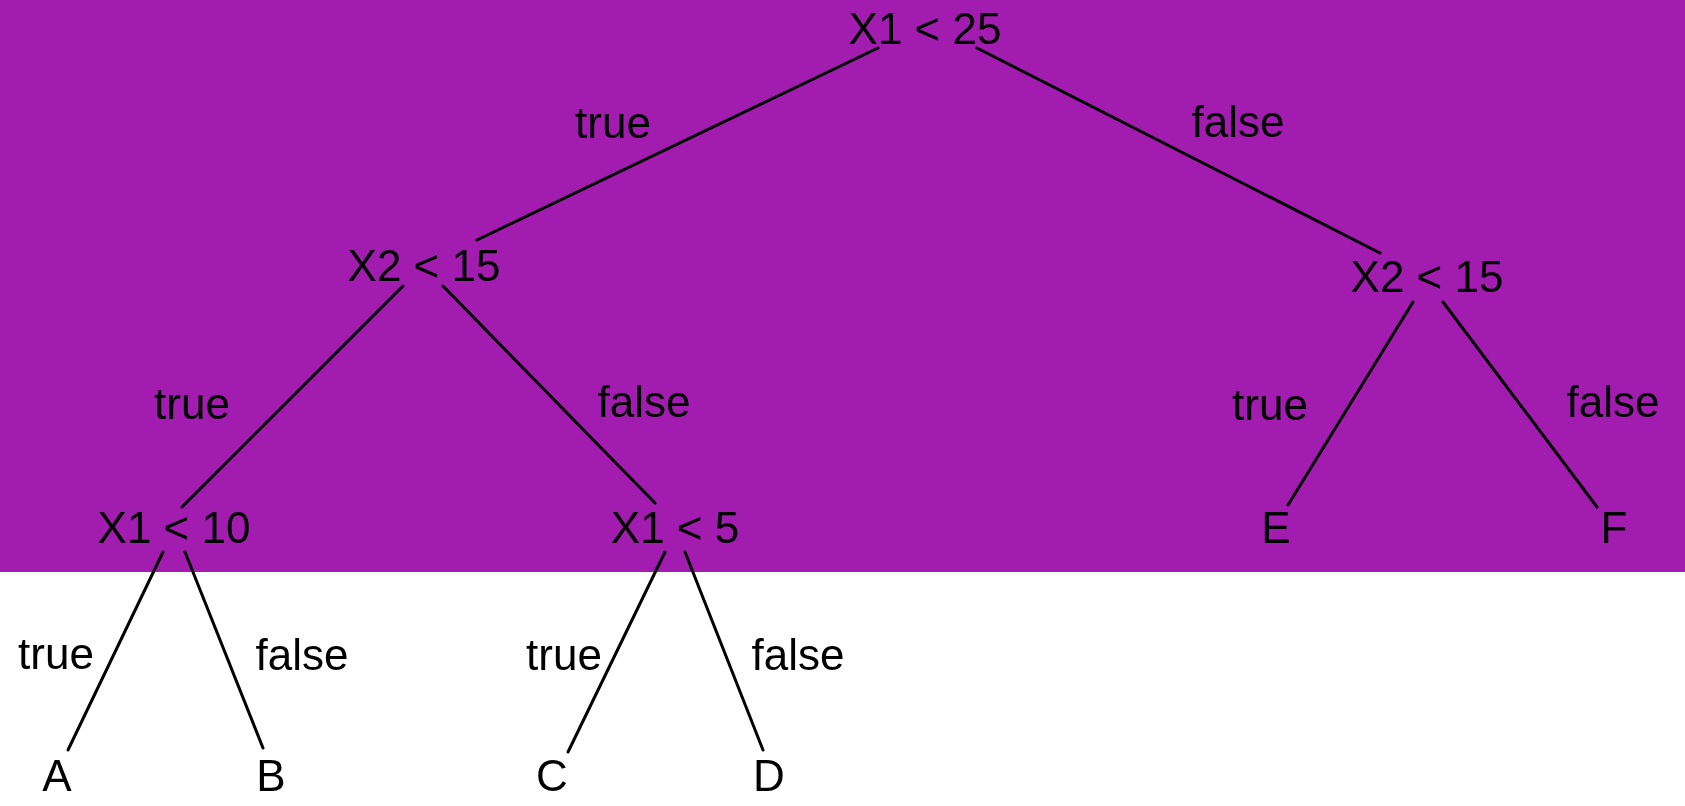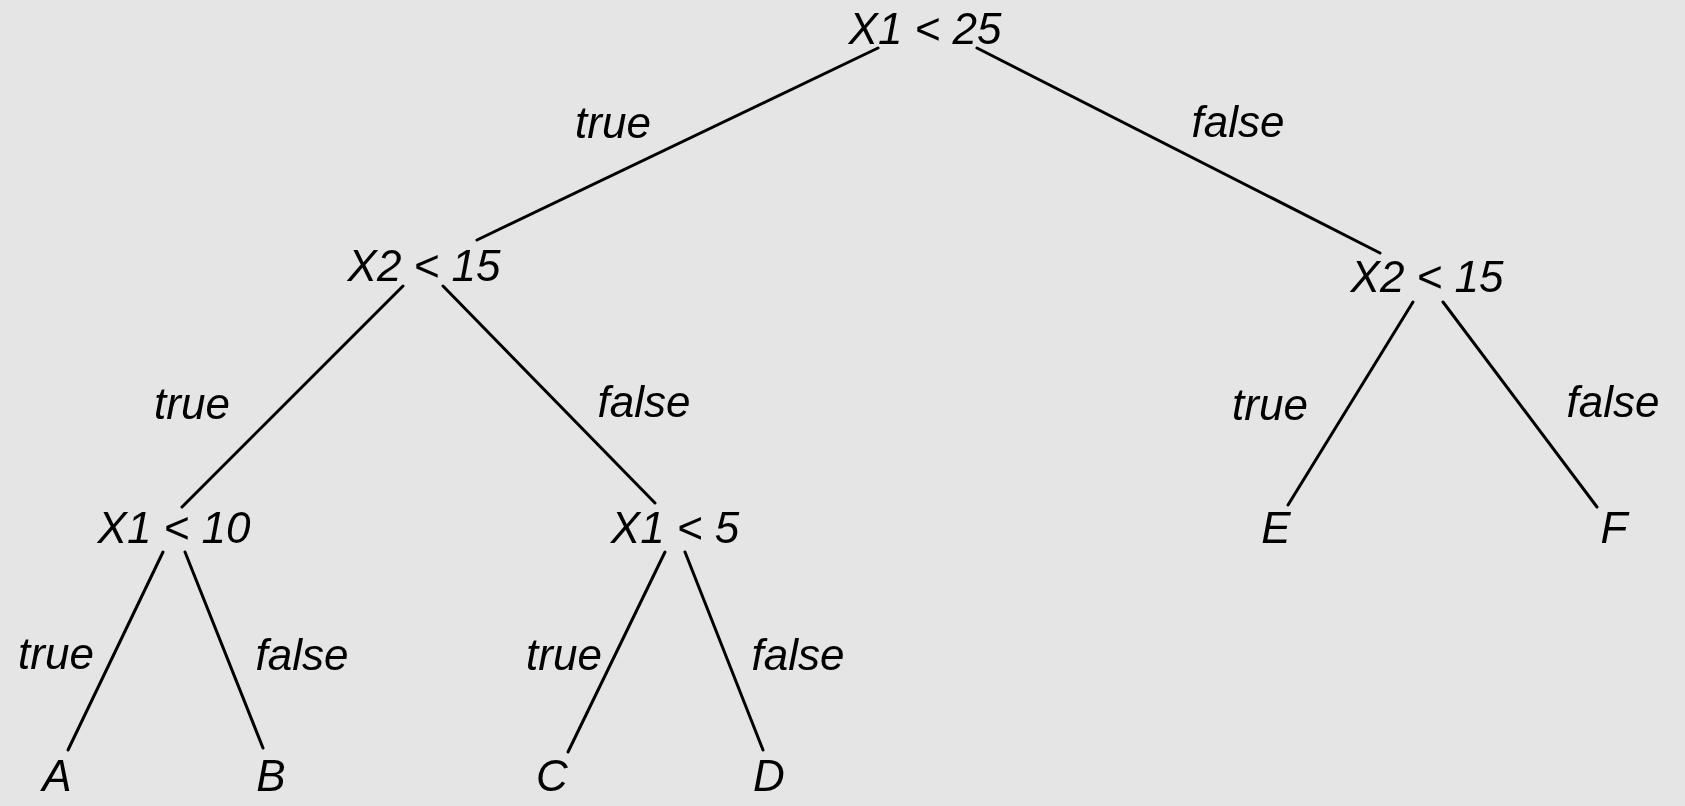--- a/index.html
+++ b/index.html
@@ -6,23 +6,22 @@
     margin: 0;
     padding: 0;
     background: #ffffff;
     width: 1685px;
     height: 806px;
     overflow: hidden;
   }
   .diagram-wrap {
     position: relative;
     width: 1685px;
-    height: 806px;
-    background: #e5e5e5;
-    font-style: italic;
+    height: 572px;
+    background: #a21caf;
   }
   svg.tree-svg {
     display: block;
     width: 1685px;
     height: 806px;
   }
   svg.tree-svg line {
     stroke: #000000;
     stroke-width: 3;
     stroke-linecap: round;

